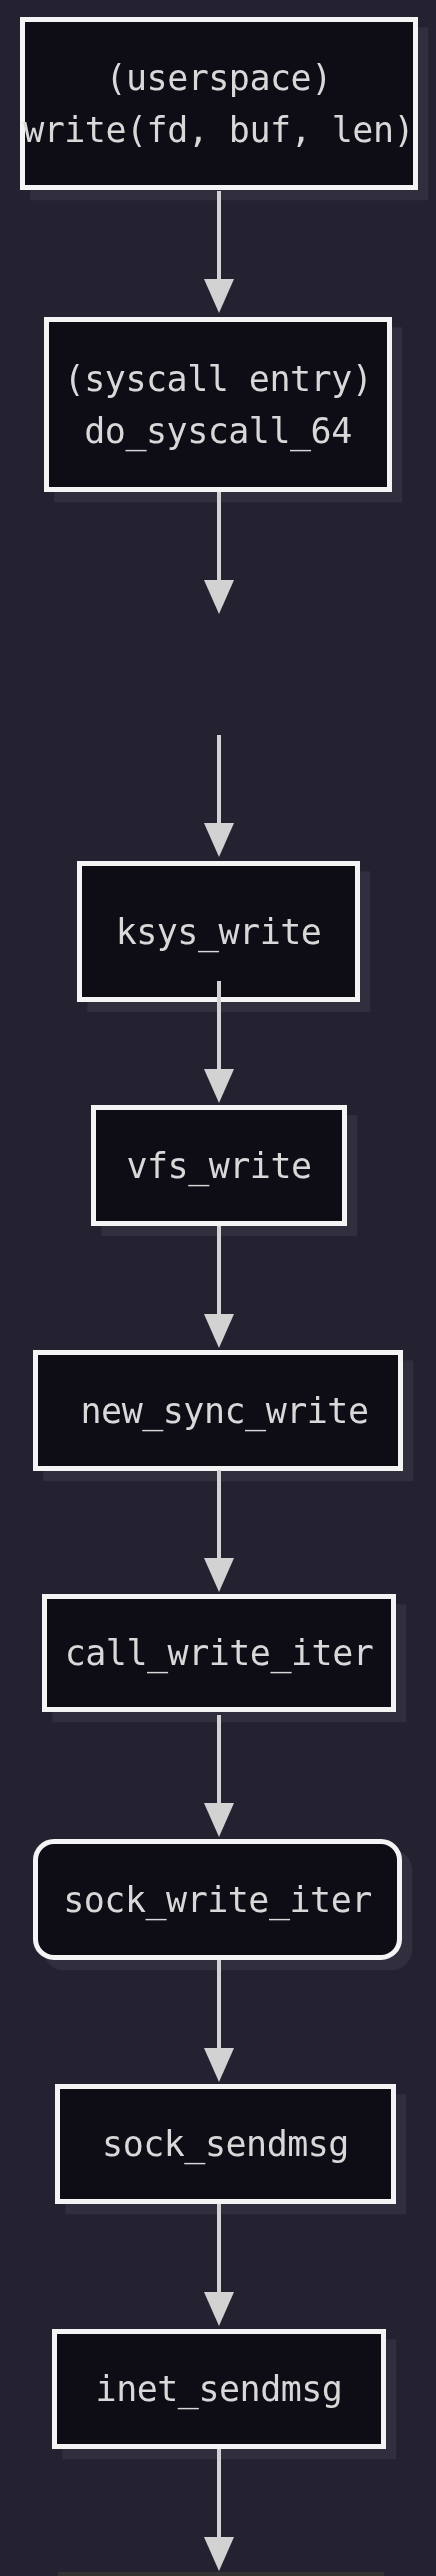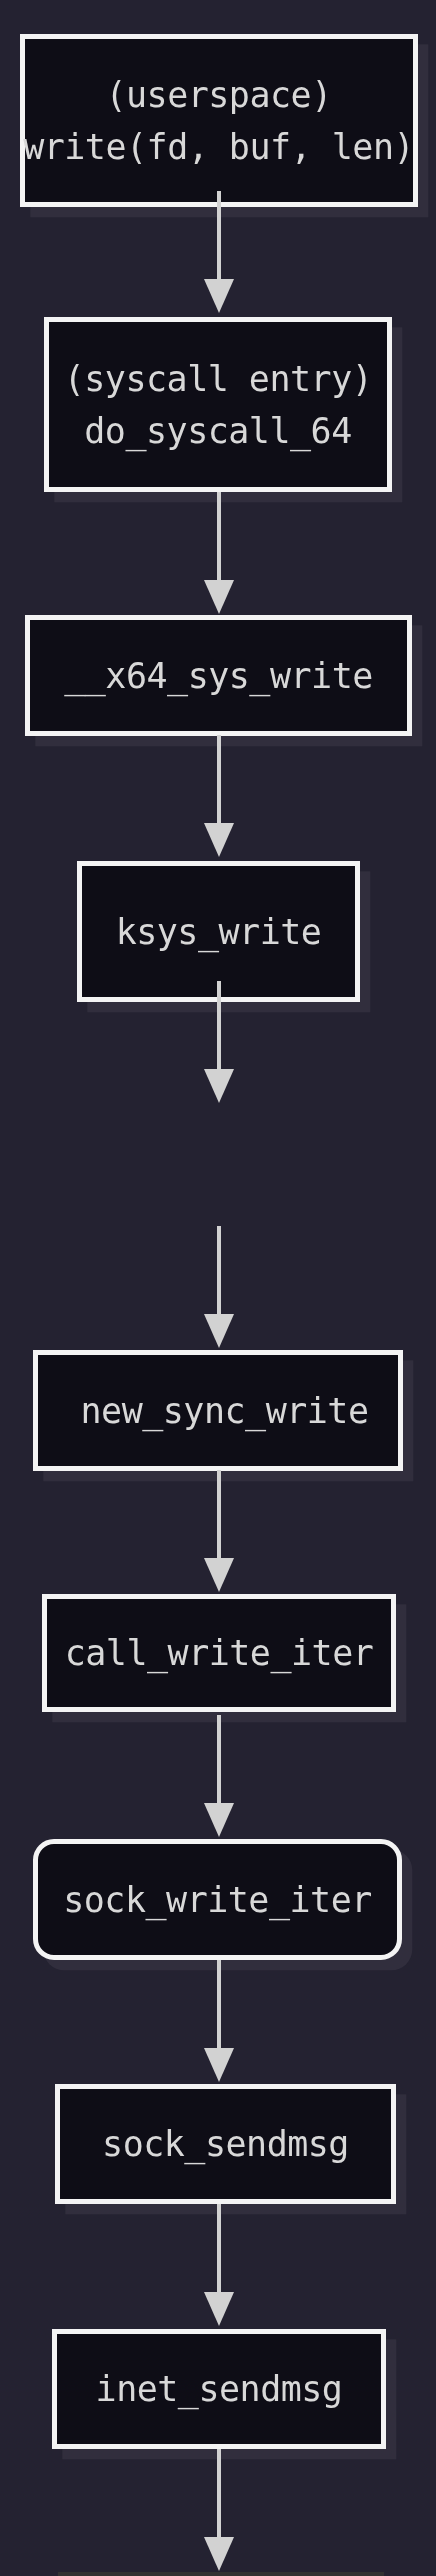--- a/index.html
+++ b/index.html
@@ -55,58 +55,58 @@
     border-left: 15px solid transparent;
     border-right: 15px solid transparent;
     border-top: 34px solid #d2d2d2;
   }
 </style>
 </head>
 <body>
 
 <div class="canvas">
 
-  <div class="node" style="left:19.6px; top:34px; width:398px; height:173px;">
+  <div class="node" style="left:19.6px; top:17px; width:398px; height:173px;">
     <span class="line">(userspace)</span>
     <span class="line">write(fd, buf, len)</span>
   </div>
 
   <div class="arrow" style="top:191px;">
     <div class="shaft"></div>
     <div class="head"></div>
   </div>
 
   <div class="node" style="left:44px; top:317px; width:348px; height:175px;">
     <span class="line">(syscall entry)</span>
     <span class="line">do_syscall_64</span>
   </div>
 
   <div class="arrow" style="top:492px;">
     <div class="shaft"></div>
     <div class="head"></div>
   </div>
 
-  <div class="node" style="left:25px; top:615px; width:387px; height:121px;">
-    <span class="line">__x64_sys_write</span>
-  </div>
 
   <div class="arrow" style="top:735px;">
     <div class="shaft"></div>
     <div class="head"></div>
   </div>
 
   <div class="node" style="left:77px; top:861px; width:283px; height:141px;">
     <span class="line">ksys_write</span>
   </div>
 
   <div class="arrow" style="top:981px;">
     <div class="shaft"></div>
     <div class="head"></div>
   </div>
 
+  <div class="node" style="left:91px; top:1105px; width:256px; height:121px;">
+    <span class="line">vfs_write</span>
+  </div>
 
   <div class="arrow" style="top:1226px;">
     <div class="shaft"></div>
     <div class="head"></div>
   </div>
 
   <div class="node" style="left:33px; top:1350px; width:370px; height:121px;padding-left:13px;">
     <span class="line">new_sync_write</span>
   </div>
 

